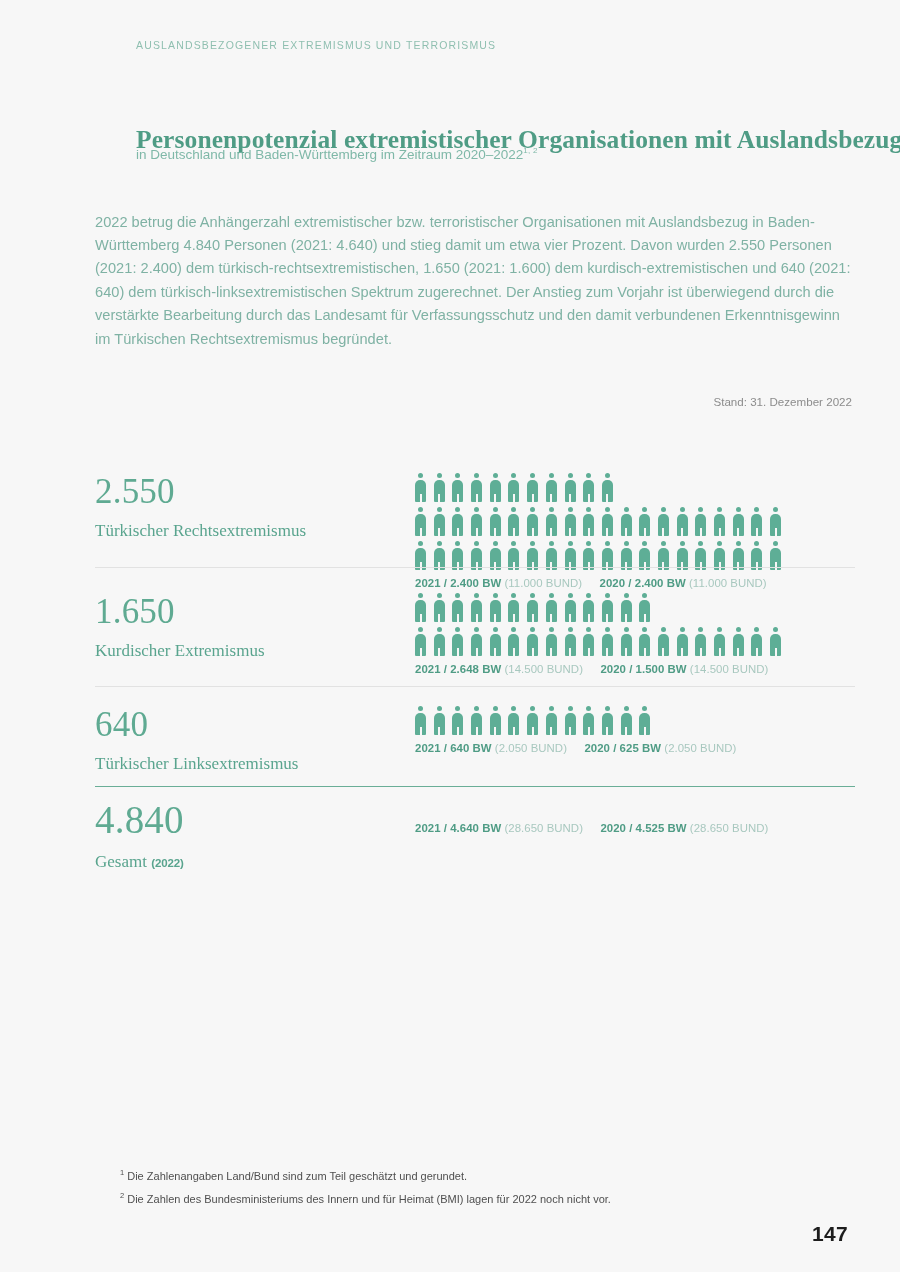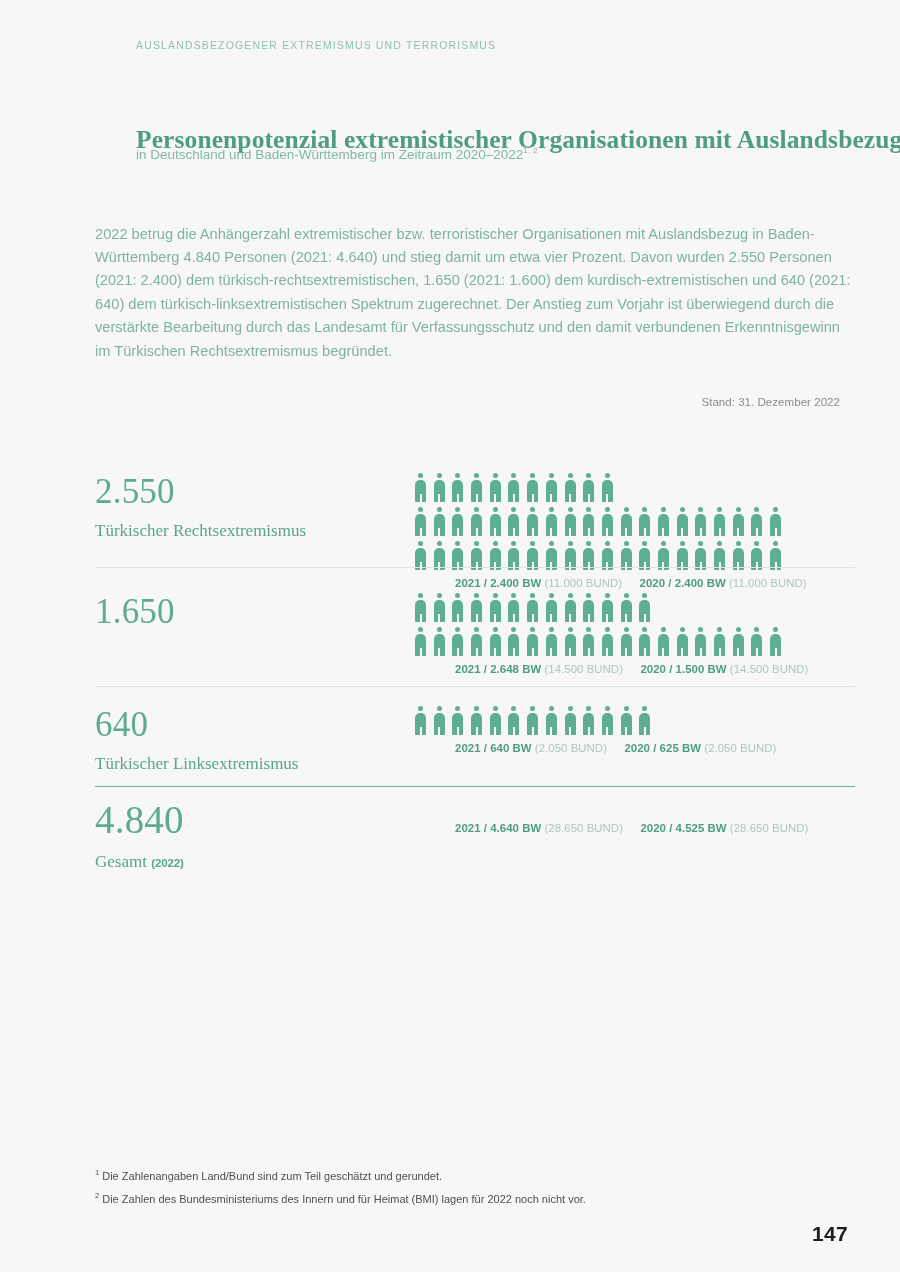--- a/index.html
+++ b/index.html
@@ -58,32 +58,32 @@
   .subtitle sup {
     font-size: 8px;
     vertical-align: super;
     letter-spacing: .3px;
   }
 
   
   .intro {
     position: absolute;
     left: 95px;
-    top: 208px;
+    top: 196px;
     width: 760px;
     font-size: 14.6px;
     line-height: 23.4px;
     color: #7fb2a4;
     letter-spacing: 0.01px;
   }
 
   
   .stand {
     position: absolute;
-    right: 60px;
+    right: 48px;
     top: 395px;
     font-size: 11.6px;
     color: #8c8c8c;
     white-space: nowrap;
   }
 
   
   .row {
     position: absolute;
     left: 95px;
@@ -166,21 +166,20 @@
     height: 8px;
     background: #f7f7f7;
   }
 
   
   .caption {
     margin-top: 7px;
     font-size: 11.4px;
     letter-spacing: 0.05px;
     white-space: nowrap;
-    margin-left: 40px;
   }
   .caption .strong {
     font-weight: bold;
     color: #4f9c85;
   }
   .caption .muted {
     color: #a8c8bf;
   }
   .caption .gap {
     display: inline-block;
@@ -204,20 +203,21 @@
   .footnotes {
     position: absolute;
     left: 95px;
     top: 1163px;
     width: 760px;
   }
   .footnote {
     font-size: 11px;
     line-height: 19px;
     color: #4f4f4f;
+    margin-left: 25px;
   }
   .footnote sup {
     font-size: 7.5px;
     vertical-align: super;
   }
 
   .page-number {
     position: absolute;
     right: 52px;
     top: 1222px;
@@ -519,20 +519,21 @@
         <span class="muted">(11.000 BUND)</span>
       </div>
     </div>
   </div>
 
   <div class="divider" style="top:567px"></div>
 
   <div class="row" style="top:592px">
     <div class="row-left">
       <div class="big-number">1.650</div>
+      <div class="row-label">Kurdischer Extremismus</div>
     </div>
     <div class="row-right">
       <div class="picto-rows">
           <div class="picto-row">
             <div class="person">
               <span class="head"></span>
               <span class="body"></span>
               <span class="legs"></span>
             </div>
             <div class="person">

